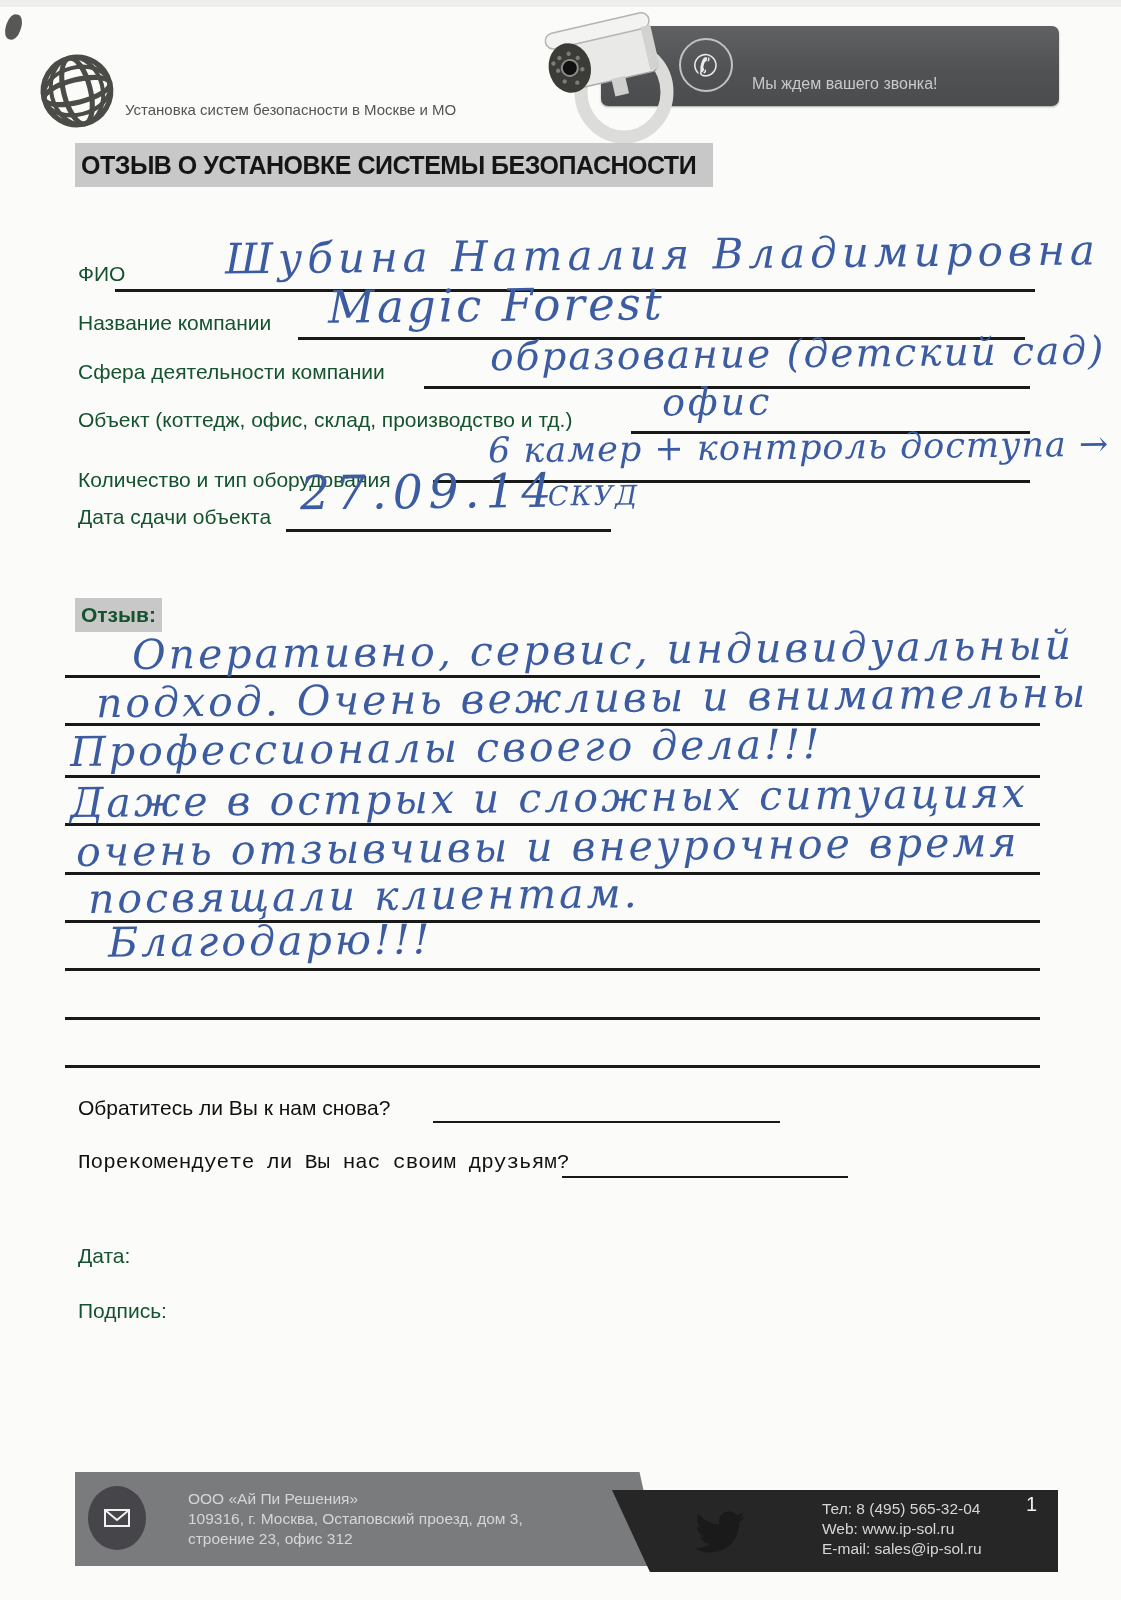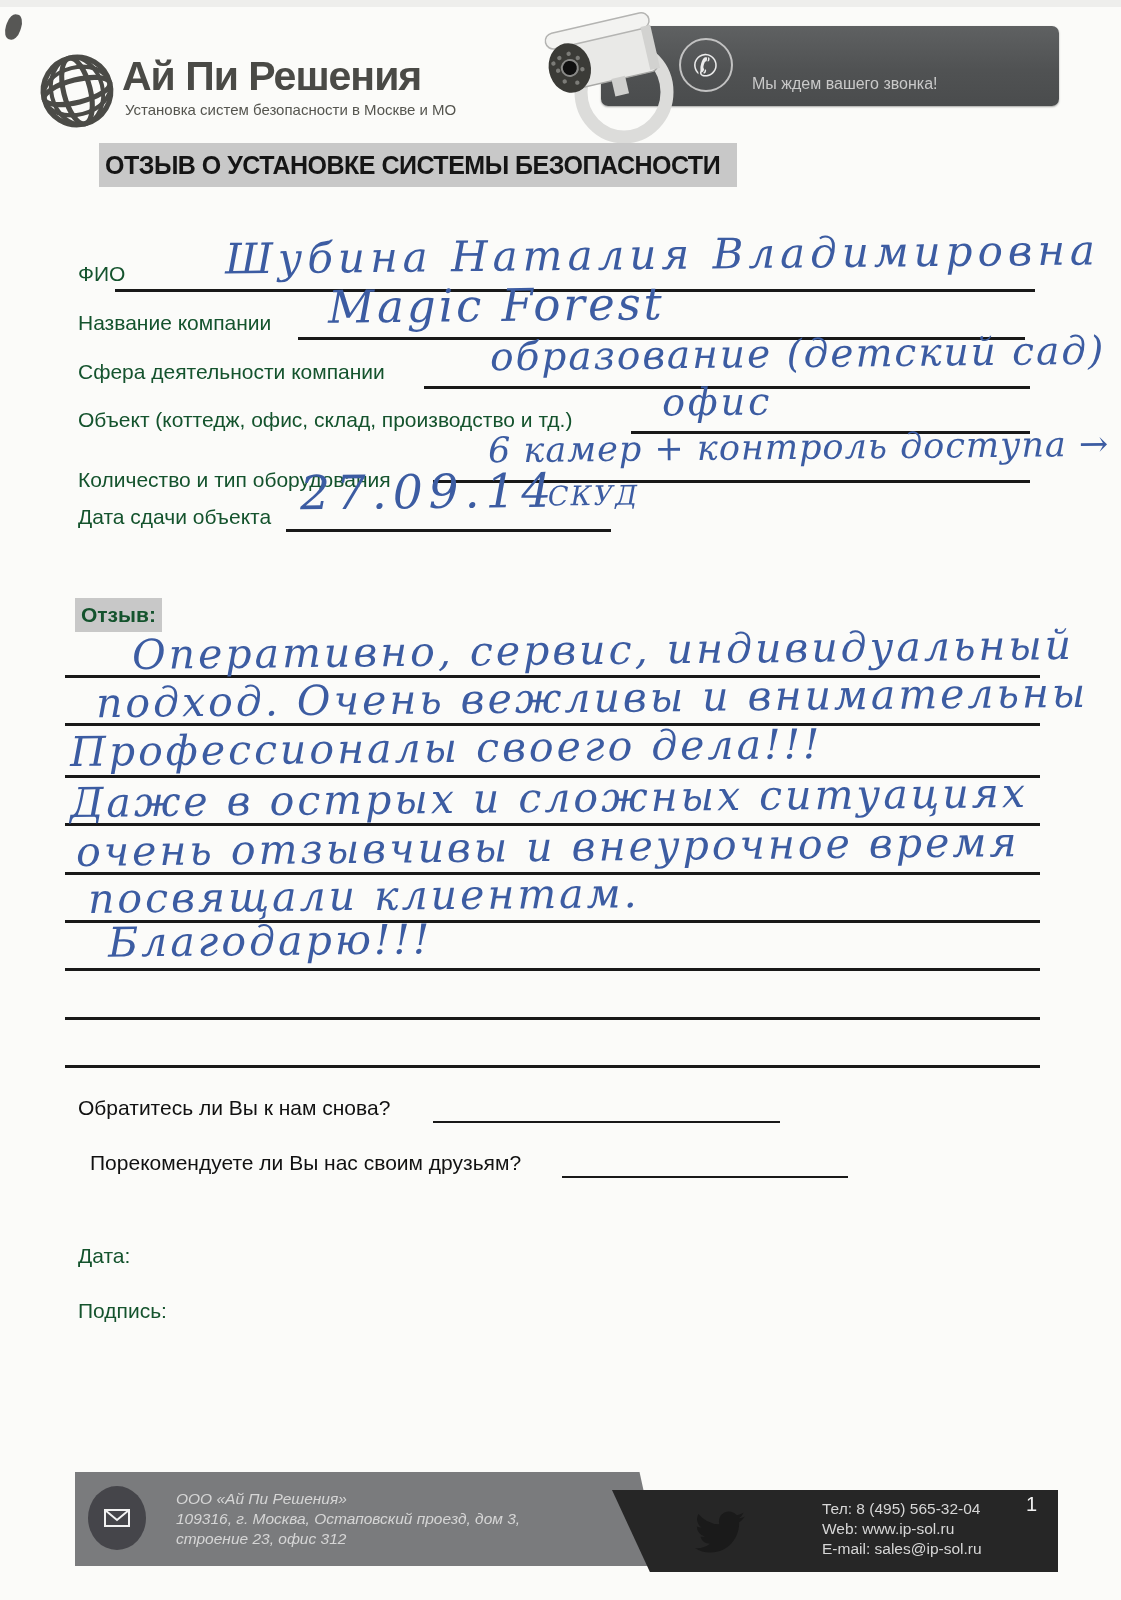--- a/index.html
+++ b/index.html
@@ -13,21 +13,21 @@
   .rule{position:absolute;height:3px;background:#191919;}
   .hand{
     font-family:"DejaVu Serif",serif;font-style:italic;
     color:#3c5ca2;white-space:nowrap;line-height:1;
     transform:rotate(-0.6deg);
   }
   .hl{background:#c8c8c8;}
   .title-strip{
     left:75px;top:143px;width:638px;height:44px;background:#c8c8c8;
     font-size:25px;font-weight:bold;color:#151515;line-height:44px;
-    padding-left:6px;letter-spacing:-0.5px;white-space:nowrap;box-sizing:border-box;margin-left:24px;
+    padding-left:6px;letter-spacing:-0.5px;white-space:nowrap;box-sizing:border-box;
   }
   .brand-name{font-size:41px;font-weight:bold;color:#4a4a46;letter-spacing:-1px;white-space:nowrap;line-height:1;}
   .brand-tagline{font-size:15px;color:#55554f;white-space:nowrap;}
   .banner{
     left:601px;top:26px;width:458px;height:80px;border-radius:7px;
     background:linear-gradient(180deg,#5f6162 0%,#505253 55%,#4a4c4d 100%);
     box-shadow:0 1px 2px rgba(0,0,0,.35);
   }
   .phone-badge{
     position:absolute;left:78px;top:12px;width:54px;height:54px;border-radius:50%;
@@ -67,21 +67,20 @@
     <svg viewBox="0 0 80 80" width="82" height="82" style="transform:rotate(-14deg);">
       <g stroke="#4b4b47" fill="none">
         <circle cx="40" cy="40" r="33" stroke-width="5"></circle>
         <ellipse cx="40" cy="40" rx="13" ry="33" stroke-width="5"></ellipse>
         <ellipse cx="40" cy="40" rx="25" ry="33" stroke-width="4"></ellipse>
         <ellipse cx="40" cy="40" rx="33" ry="11" stroke-width="5"></ellipse>
         <ellipse cx="40" cy="40" rx="33" ry="23" stroke-width="4"></ellipse>
       </g>
     </svg>
   </div>
-  <div class="abs brand-name" style="left:122px;top:56px;">Ай Пи Решения</div>
   <div class="abs brand-tagline" style="left:125px;top:101px;">Установка систем безопасности в Москве и МО</div>
 
   <div class="abs banner">
     <div class="phone-badge">
         <span>✆</span>
       </div>
     <div class="phone-note">Мы ждем вашего звонка!</div>
   </div>
 
   <div class="abs" style="left:520px;top:2px;width:170px;height:142px;">
@@ -151,36 +150,36 @@
   <div class="abs hand" style="left:96px;top:678px;font-size:41px;letter-spacing:3px;">подход. Очень вежливы и внимательны</div>
   <div class="abs hand" style="left:70px;top:728px;font-size:41px;letter-spacing:3px;">Профессионалы своего дела!!!</div>
   <div class="abs hand" style="left:70px;top:778px;font-size:41px;letter-spacing:3px;">Даже в острых и сложных ситуациях</div>
   <div class="abs hand" style="left:76px;top:827px;font-size:41px;letter-spacing:3px;">очень отзывчивы и внеурочное время</div>
   <div class="abs hand" style="left:88px;top:876px;font-size:41px;letter-spacing:3px;">посвящали клиентам.</div>
   <div class="abs hand" style="left:108px;top:921px;font-size:41px;letter-spacing:3px;">Благодарю!!!</div>
 
   <div class="abs q-label" style="left:78px;top:1096px;">Обратитесь ли Вы к нам снова?</div>
   <div class="rule" style="left:433px;top:1121px;width:347px;height:2px;"></div>
 
-  <div class="abs q-label" style="left:90px;top:1151px;">Порекомендуете ли Вы нас своим друзьям?</div>
+  <div class="abs q-label" style="left:78px;top:1151px;font-family:Liberation Mono, monospace;">Порекомендуете ли Вы нас своим друзьям?</div>
   <div class="rule" style="left:562px;top:1176px;width:286px;height:2px;"></div>
 
   <div class="abs label" style="left:78px;top:1244px;">Дата:</div>
   <div class="abs label" style="left:78px;top:1299px;">Подпись:</div>
 
   <div class="abs foot-gray"></div>
   <div class="abs foot-dark"></div>
 
   <div class="env-circle">
     <svg viewBox="0 0 28 22" width="28" height="22">
       <rect x="2" y="3" width="24" height="16" fill="none" stroke="#f2f2f2" stroke-width="2"></rect>
       <polyline points="2,3 14,13 26,3" fill="none" stroke="#f2f2f2" stroke-width="2"></polyline>
     </svg>
   </div>
-  <div class="abs foot-text" style="left:176px;top:1489px;font-style:italic;">
+  <div class="abs foot-text" style="left:188px;top:1489px;">
     <div>ООО «Ай Пи Решения»</div>
     <div>109316, г. Москва, Остаповский проезд, дом 3,</div>
     <div>строение 23, офис 312</div>
   </div>
 
   <div class="abs" style="left:693px;top:1505px;">
     <svg viewBox="0 0 24 24" width="54" height="54">
       <path fill="#1a1a1a" d="M23 5.1c-.8.4-1.7.7-2.6.8a4.6 4.6 0 0 0 2-2.5c-.9.5-1.9.9-2.9 1.1a4.5 4.5 0 0 0-7.8 4.1A12.8 12.8 0 0 1 2.4 4a4.5 4.5 0 0 0 1.4 6A4.4 4.4 0 0 1 1.7 9.5v.1a4.5 4.5 0 0 0 3.6 4.4c-.7.2-1.4.2-2 .1a4.5 4.5 0 0 0 4.2 3.1A9 9 0 0 1 .8 19.1a12.7 12.7 0 0 0 6.9 2c8.3 0 12.8-6.9 12.8-12.8v-.6c.9-.6 1.7-1.4 2.5-2.6z"></path>
     </svg>
   </div>

